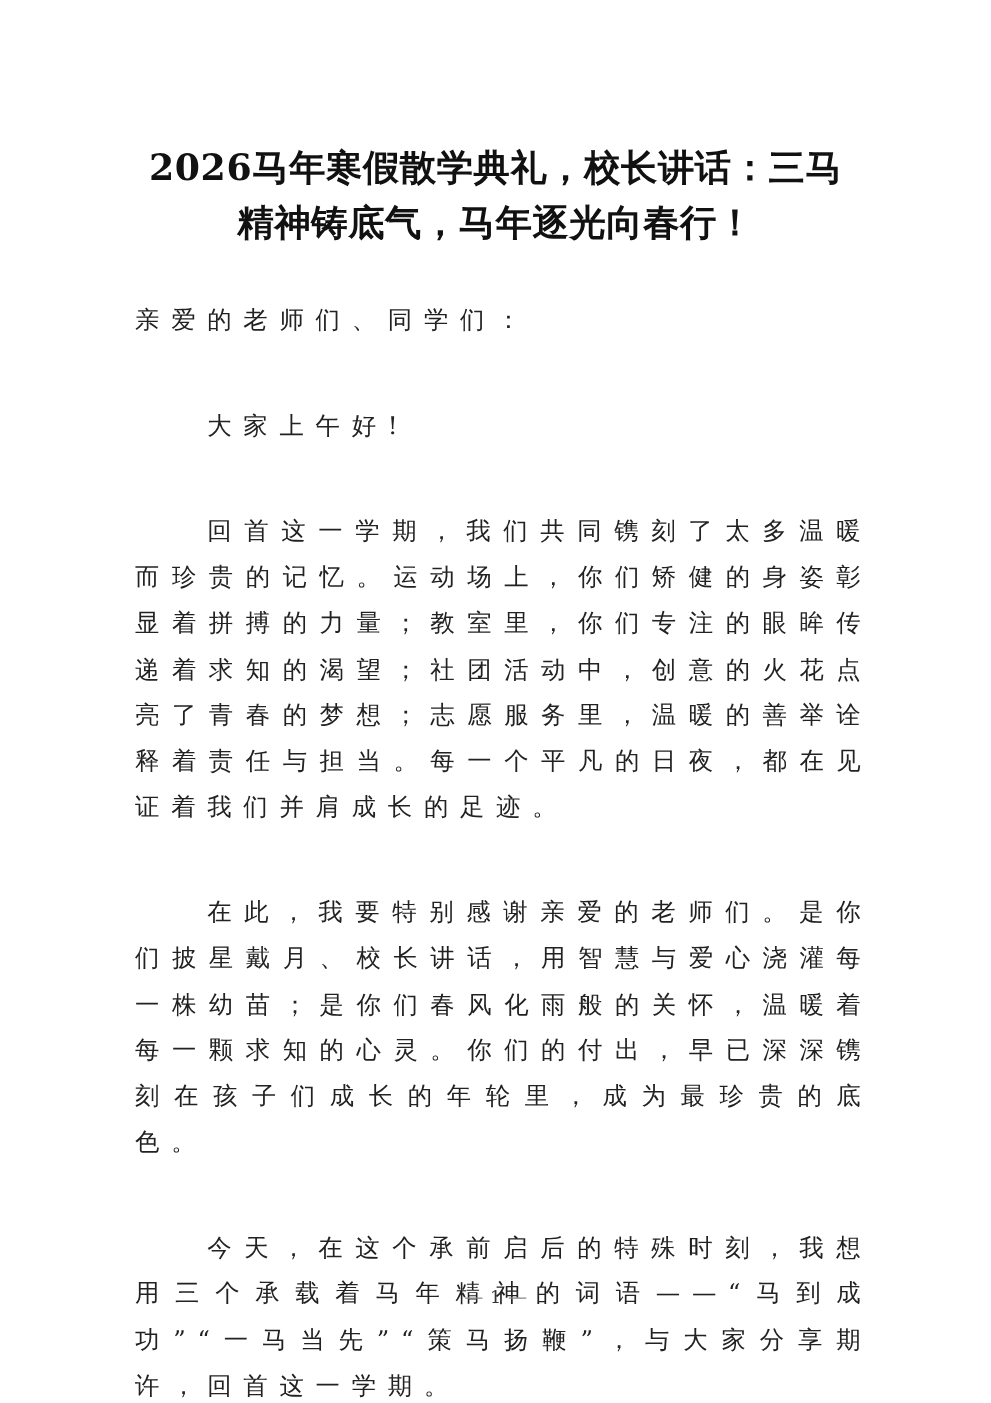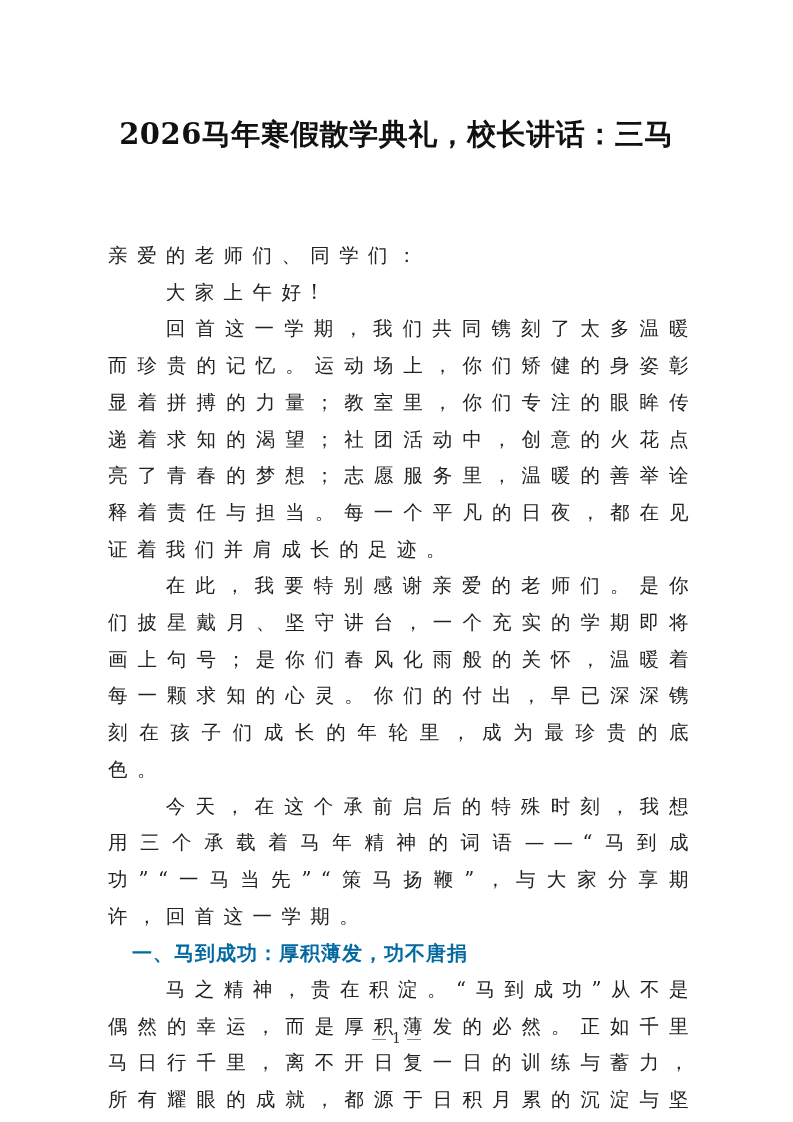--- a/index.html
+++ b/index.html
@@ -13,44 +13,45 @@
       letter-spacing: 0.5px;
     }
     .body {
       position: absolute; left: 108px; width: 590px; top: 238px;
       font-family: "DejaVu Serif", "Liberation Serif", serif;
       font-size: 19.5px; color: #222;
       line-height: 36.7px;
       letter-spacing: 9.4px;
     }
     .body p { margin: 0; text-align: justify; }
-    .body p.indent { text-indent: 57.8px; }
+    .body p.indent { text-indent: 57.8px; margin-top: 48px; }
     .body p.heading {
       text-indent: 24px; font-family: "DejaVu Sans", "Liberation Sans", sans-serif;
       font-weight: bold; letter-spacing: 1px; font-size: 20px; color: #0369a1;
     }
     .footer {
       position: absolute; left: 0; width: 793px; top: 1030px; text-align: center;
       font-family: "DejaVu Serif", "Liberation Serif", serif; font-size: 14px; color: #333;
     }
     .footer .dash { display: inline-block; width: 14px; height: 1px; background: #888; vertical-align: middle; margin: 0 6px; }
   </style>
 </head>
 <body>
 
 <div class="page">
   <div class="title">
     <div>2026马年寒假散学典礼，校长讲话：三马</div>
+    <div>精神铸底气，马年逐光向春行！</div>
   </div>
 
   <div class="body">
     <p>亲爱的老师们、同学们：</p>
     <p class="indent">大家上午好!</p>
     <p class="indent">回首这一学期，我们共同镌刻了太多温暖而珍贵的记忆。运动场上，你们矫健的身姿彰显着拼搏的力量；教室里，你们专注的眼眸传递着求知的渴望；社团活动中，创意的火花点亮了青春的梦想；志愿服务里，温暖的善举诠释着责任与担当。每一个平凡的日夜，都在见证着我们并肩成长的足迹。</p>
-    <p class="indent">在此，我要特别感谢亲爱的老师们。是你们披星戴月、坚守讲台，一个充实的学期即将画上句号；是你们春风化雨般的关怀，温暖着每一颗求知的心灵。你们的付出，早已深深镌刻在孩子们成长的年轮里，成为最珍贵的底色。</p>
+    <p class="indent">在此，我要特别感谢亲爱的老师们。是你们披星戴月、校长讲话，用智慧与爱心浇灌每一株幼苗；是你们春风化雨般的关怀，温暖着每一颗求知的心灵。你们的付出，早已深深镌刻在孩子们成长的年轮里，成为最珍贵的底色。</p>
     <p class="indent">今天，在这个承前启后的特殊时刻，我想用三个承载着马年精神的词语——“马到成功”“一马当先”“策马扬鞭”，与大家分享期许，回首这一学期。</p>
     <p class="heading">一、马到成功：厚积薄发，功不唐捐</p>
     <p class="indent">马之精神，贵在积淀。“马到成功”从不是偶然的幸运，而是厚积薄发的必然。正如千里马日行千里，离不开日复一日的训练与蓄力，所有耀眼的成就，都源于日积月累的沉淀与坚守。</p>
   </div>
 
   <div class="footer">
     <span class="dash"></span><span>1</span><span class="dash"></span>
   </div>
 </div>
 

